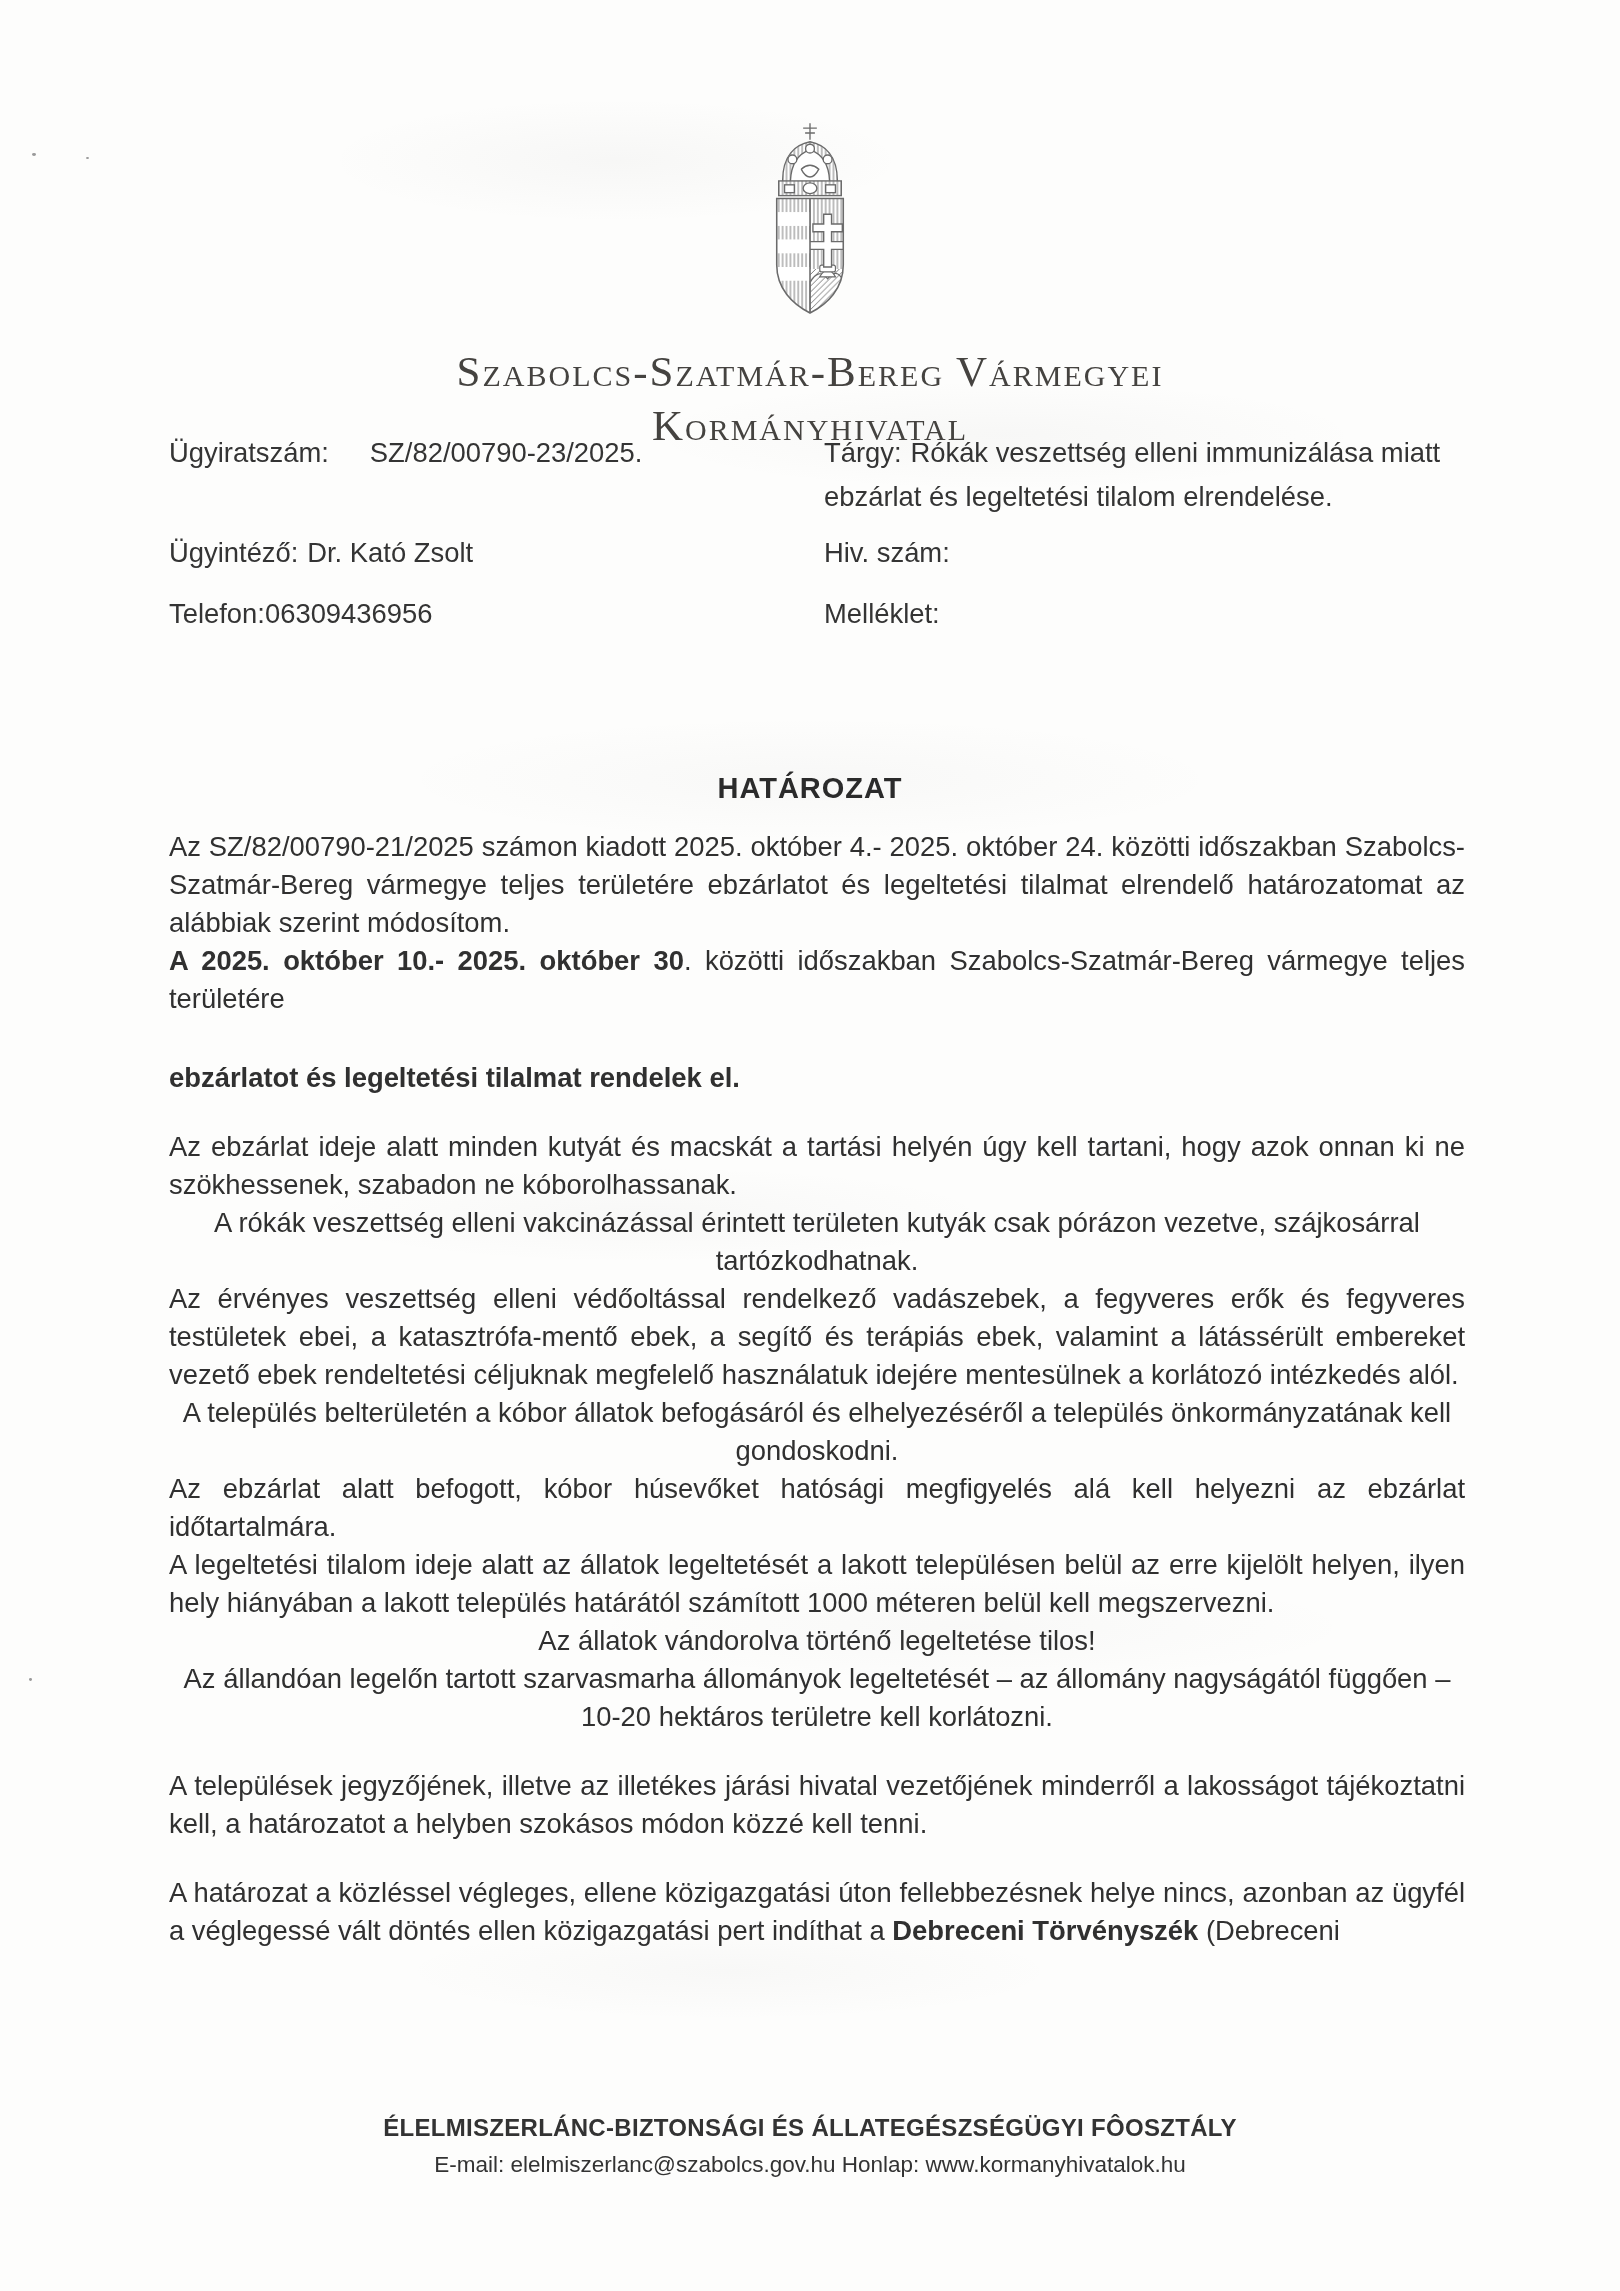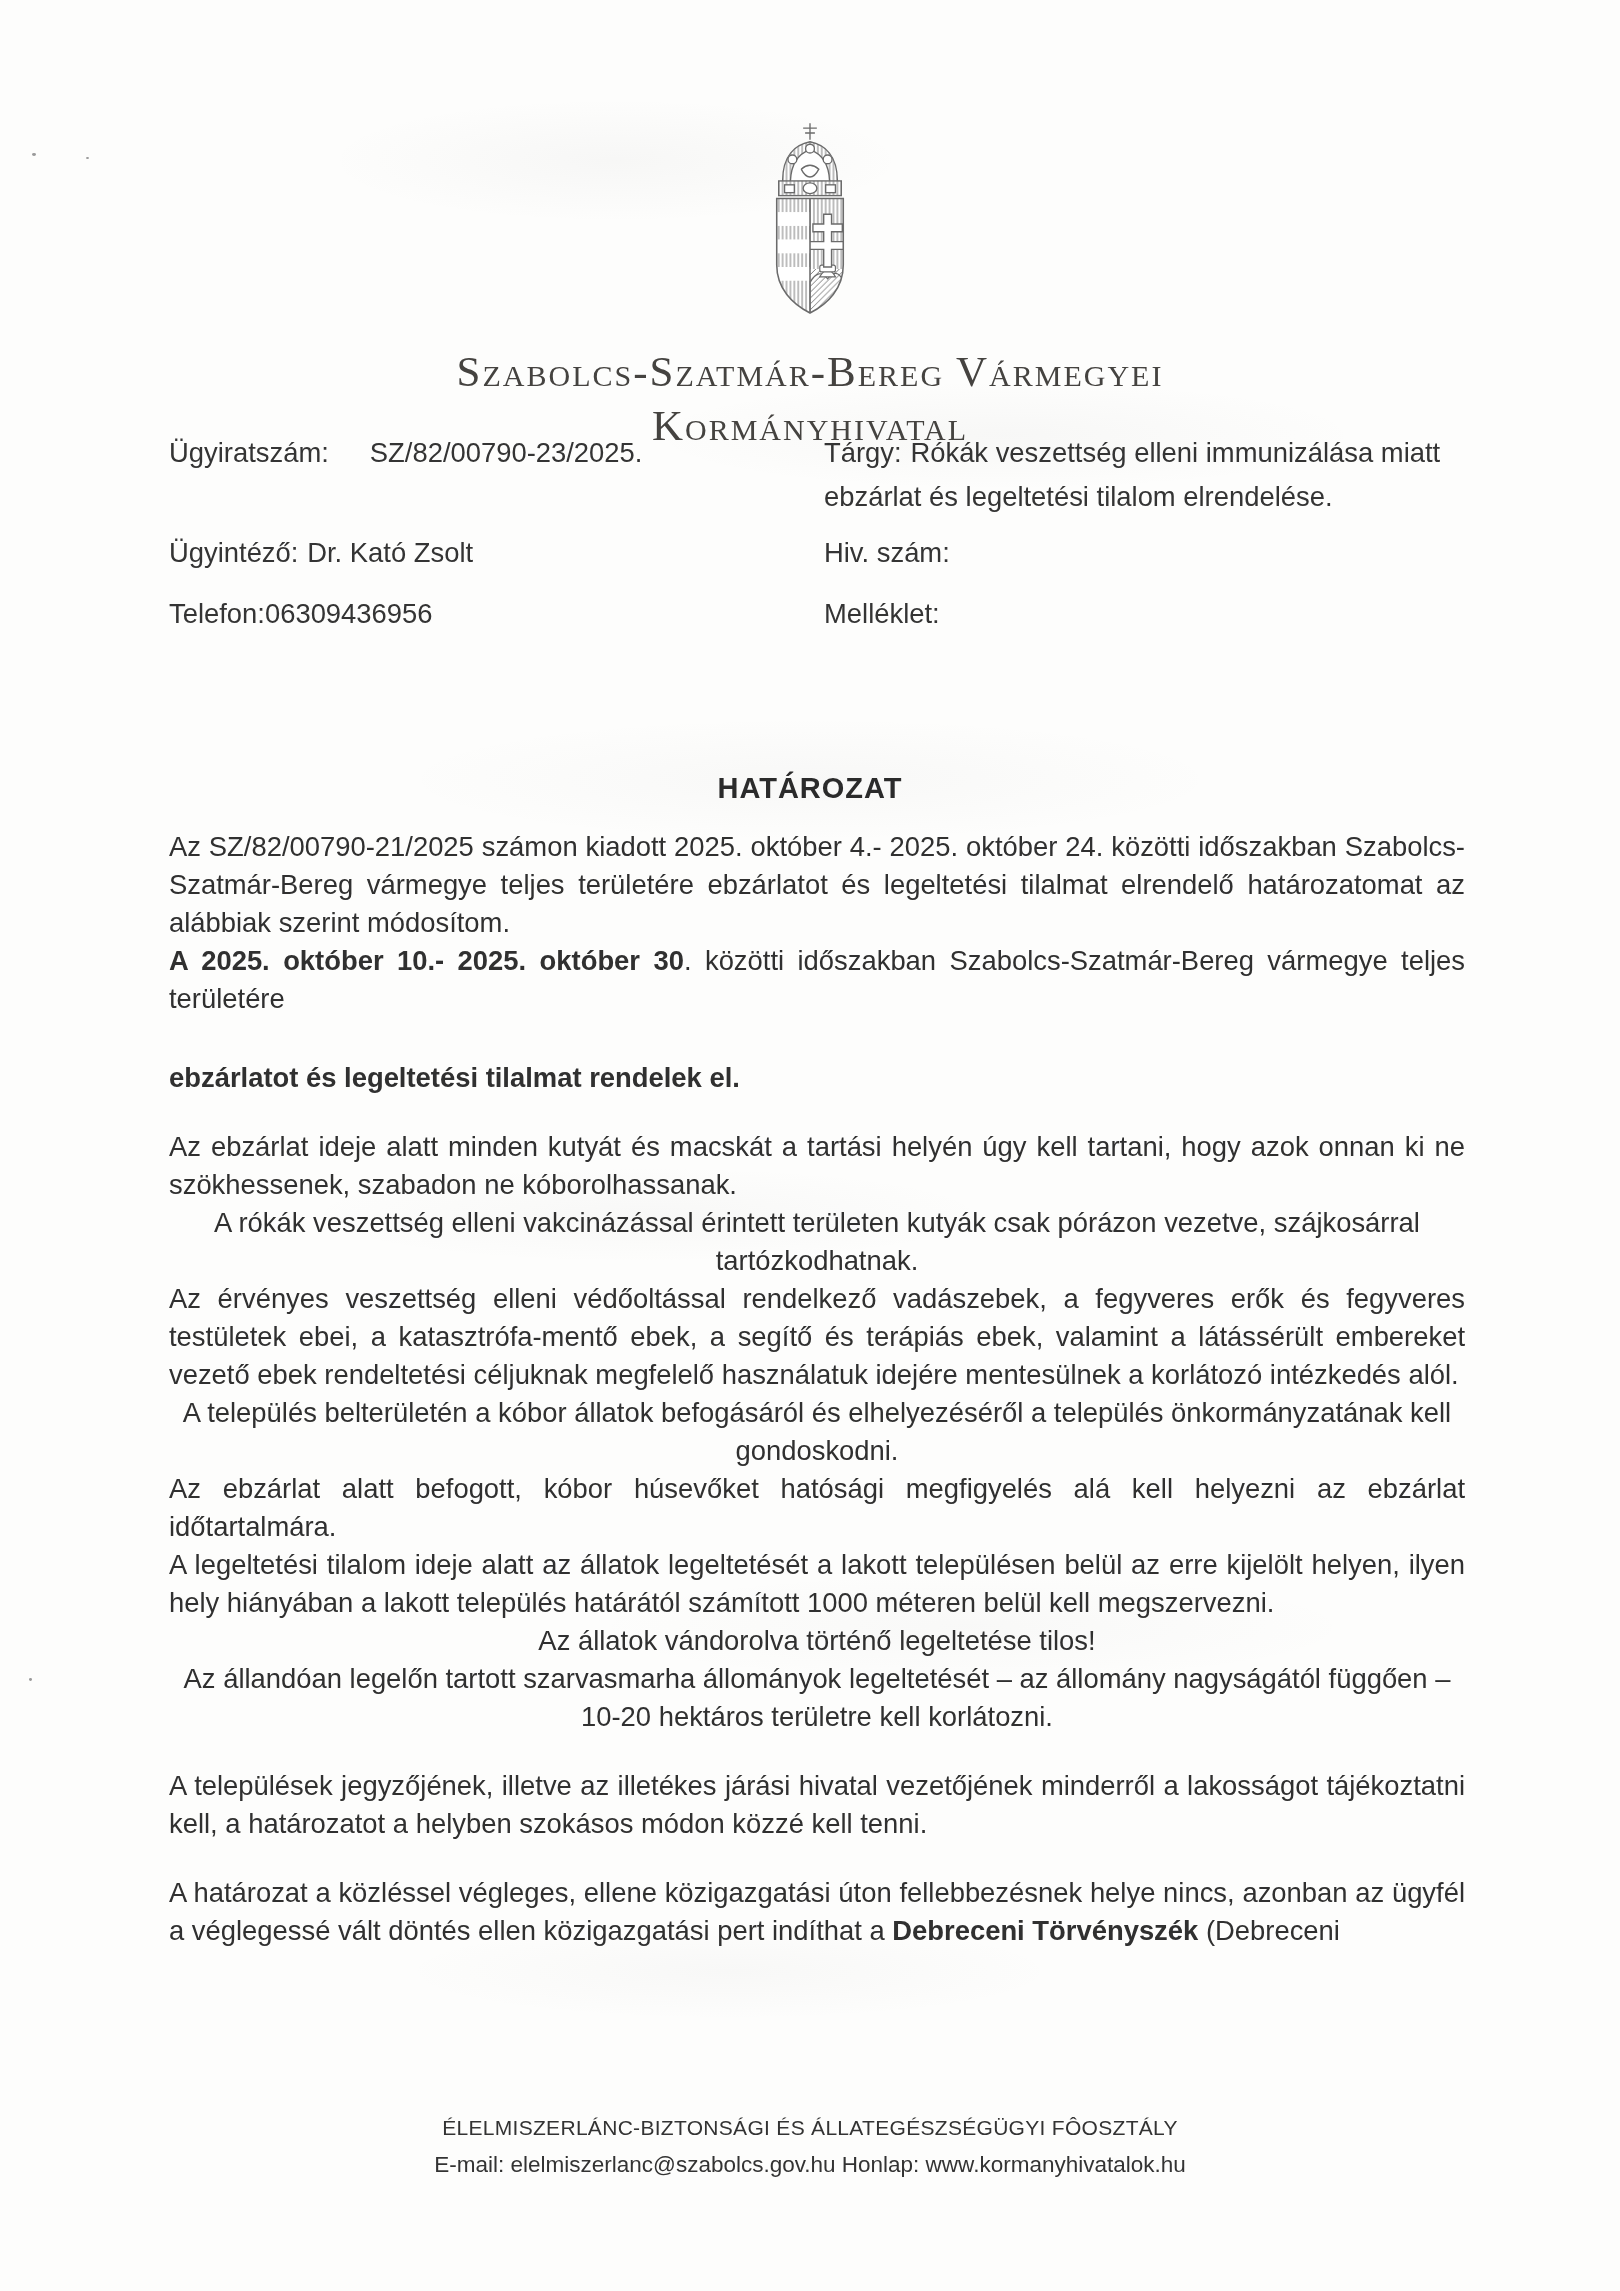--- a/index.html
+++ b/index.html
@@ -74,21 +74,21 @@
   }
   .body-text p.gap { margin-top: 31px; }
   .body-text .b { font-weight: bold; }
 
   .footer {
     position: absolute; left: 0; top: 2109px; width: 100%;
     text-align: center;
     font-size: 22.5px; line-height: 37px;
     color: #333;
   }
-  .footer .dept { font-weight: normal; font-size: 21px; letter-spacing: 0.3px; }
+  .footer .dept { font-weight: bold; font-size: 24px; letter-spacing: 0.3px; }
 </style>
 </head>
 <body>
 
 <div class="page">
 
   <div class="scan-artifacts"></div>
   <div class="speck s1"></div>
   <div class="speck s2"></div>
   <div class="speck s3"></div>

